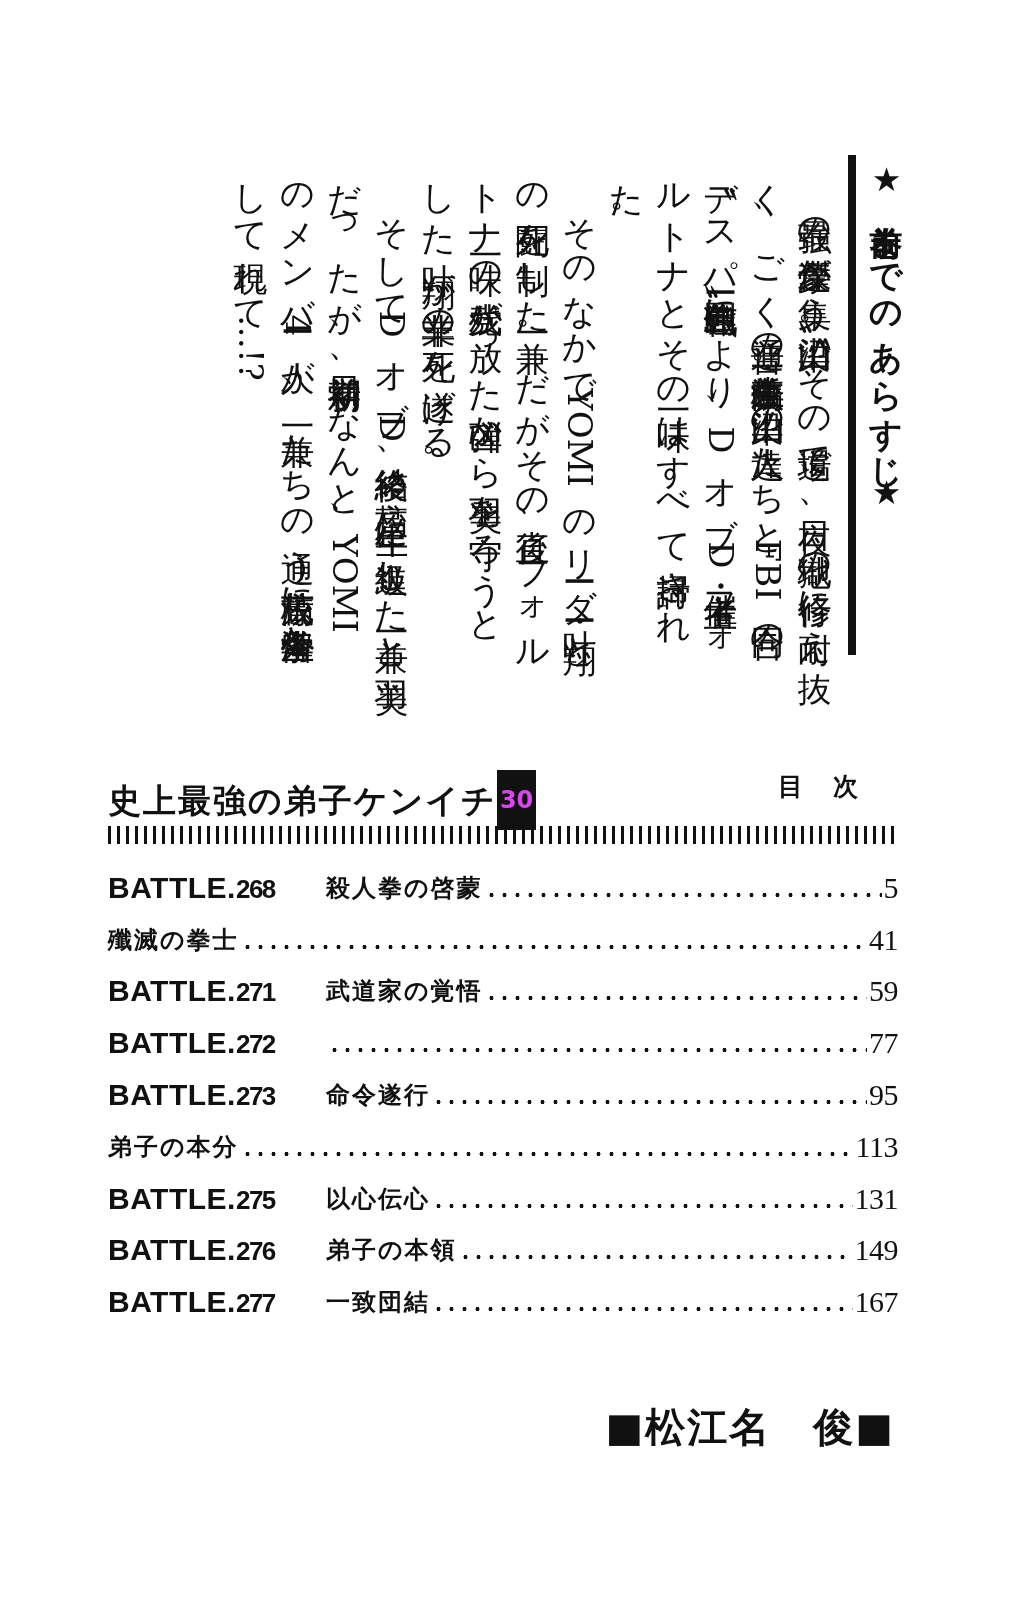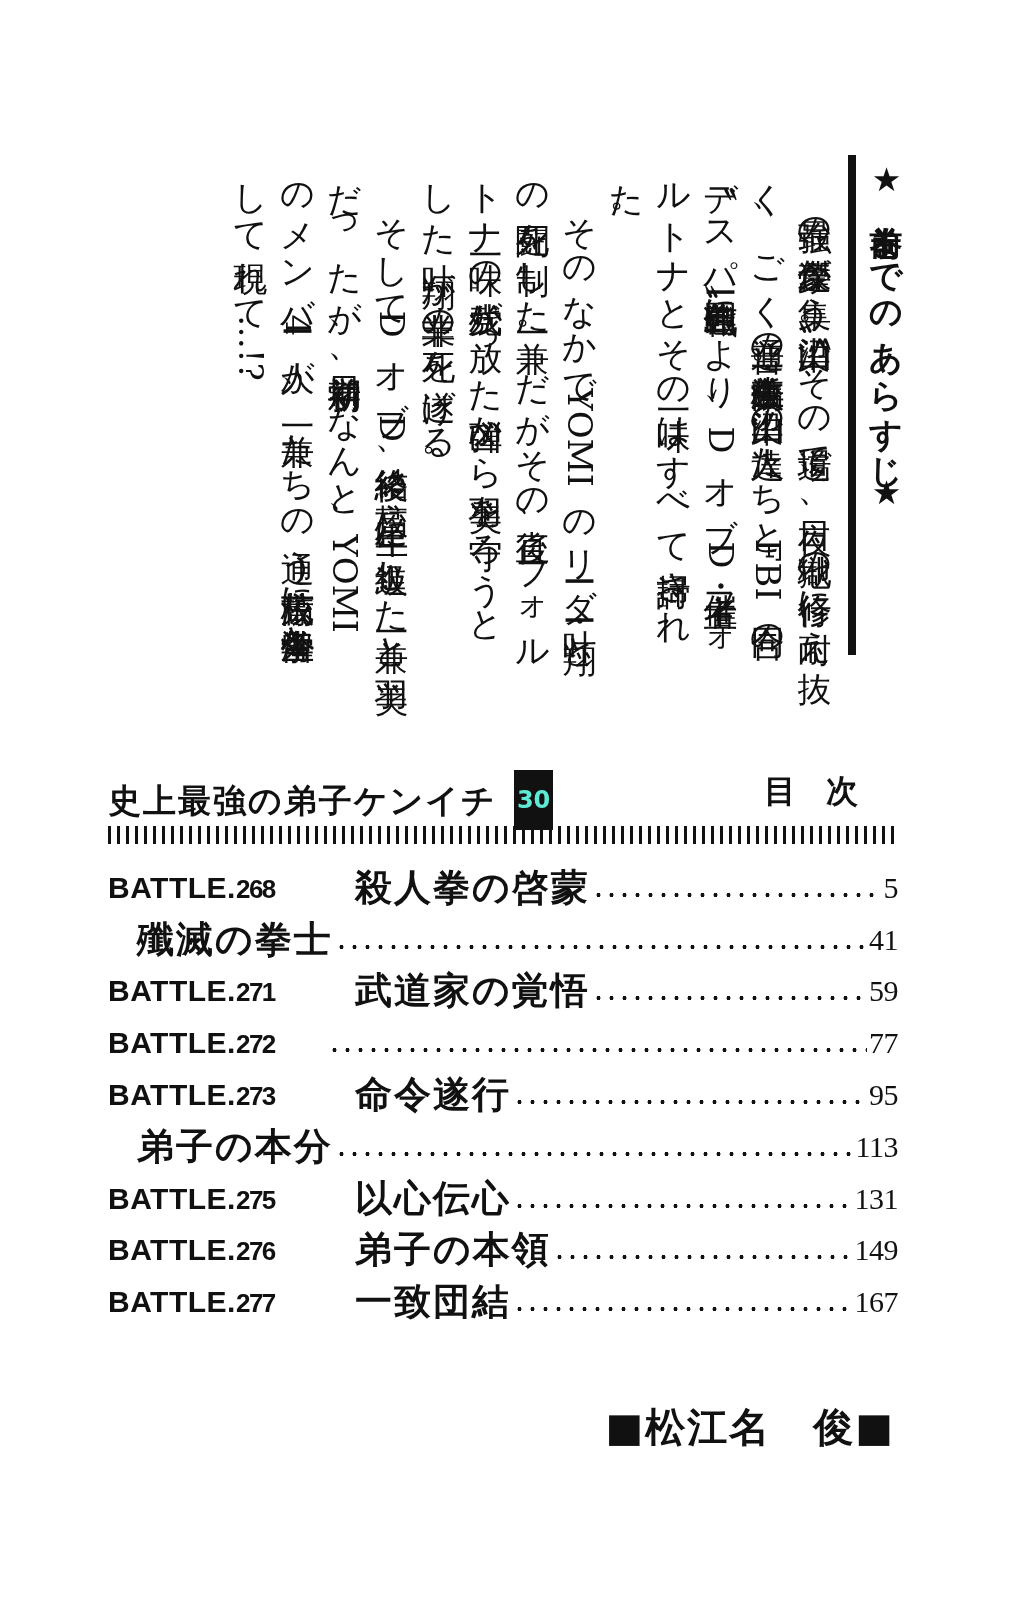--- a/index.html
+++ b/index.html
@@ -20,44 +20,44 @@
     .synopsis-body p { margin: 0; }
     .synopsis-body .para { text-indent: 1em; }
 
     
     .toc-header {
       position: absolute; left: 108px; top: 770px; width: 790px; height: 50px;
       font-family: "DejaVu Sans", sans-serif; font-weight: bold;
     }
     .series-title { position: absolute; left: 0; top: 0; font-size: 33px; letter-spacing: 2px; }
     .vol-badge {
-      display: inline-block; background: #111; color: #5eead4; font-size: 24px;
-      padding: 16px 3px; margin-left: 17px; vertical-align: 4px; letter-spacing: 0;
+      display: inline-block; background: #111; color: #d946ef; font-size: 24px;
+      padding: 16px 3px; margin-left: 0; vertical-align: 4px; letter-spacing: 0;
     }
-    .toc-label { position: absolute; right: 10px; top: 0; font-size: 32px; letter-spacing: 30px; text-align: center; }
+    .toc-label { position: absolute; right: 10px; top: 0; font-size: 25px; letter-spacing: 30px; text-align: center; }
 
     .rule {
       position: absolute; left: 108px; top: 826px; width: 790px; height: 18px;
       background: repeating-linear-gradient(to right, #111 0 3px, transparent 3px 9px);
     }
 
     
     .chapters { position: absolute; left: 108px; top: 862px; width: 790px; }
     .chapter {
       display: flex; align-items: center; height: 51.8px;
       font-size: 30px;
     }
     .battle {
       width: 218px; font-family: "Liberation Sans", sans-serif; font-weight: bold;
       font-size: 30px; flex: none; letter-spacing: 0.5px;
     }
     .battle .num { font-size: 26px; letter-spacing: -1.5px; font-weight: bold; }
     .ctitle {
-      font-family: "DejaVu Sans", sans-serif; font-weight: bold; font-size: 37px;
-      flex: none; white-space: nowrap; letter-spacing: 2px; margin-left: 29px;
+      font-family: "DejaVu Sans", sans-serif; font-weight: bold; font-size: 24px;
+      flex: none; white-space: nowrap; letter-spacing: 2px;
     }
     .ctitle.latin { font-family: "Liberation Sans", sans-serif; letter-spacing: 2.5px; font-weight: bold; }
     .leader {
       flex: 1; margin: 0 2px; height: 6px; align-self: center; margin-top: 14px;
       background: radial-gradient(circle, #111 1.8px, transparent 2.2px) 0 0 / 13px 6px repeat-x;
     }
     .page {
       font-family: "Liberation Serif", serif; font-size: 30px; flex: none;
       text-align: right; letter-spacing: -0.5px;
     }

